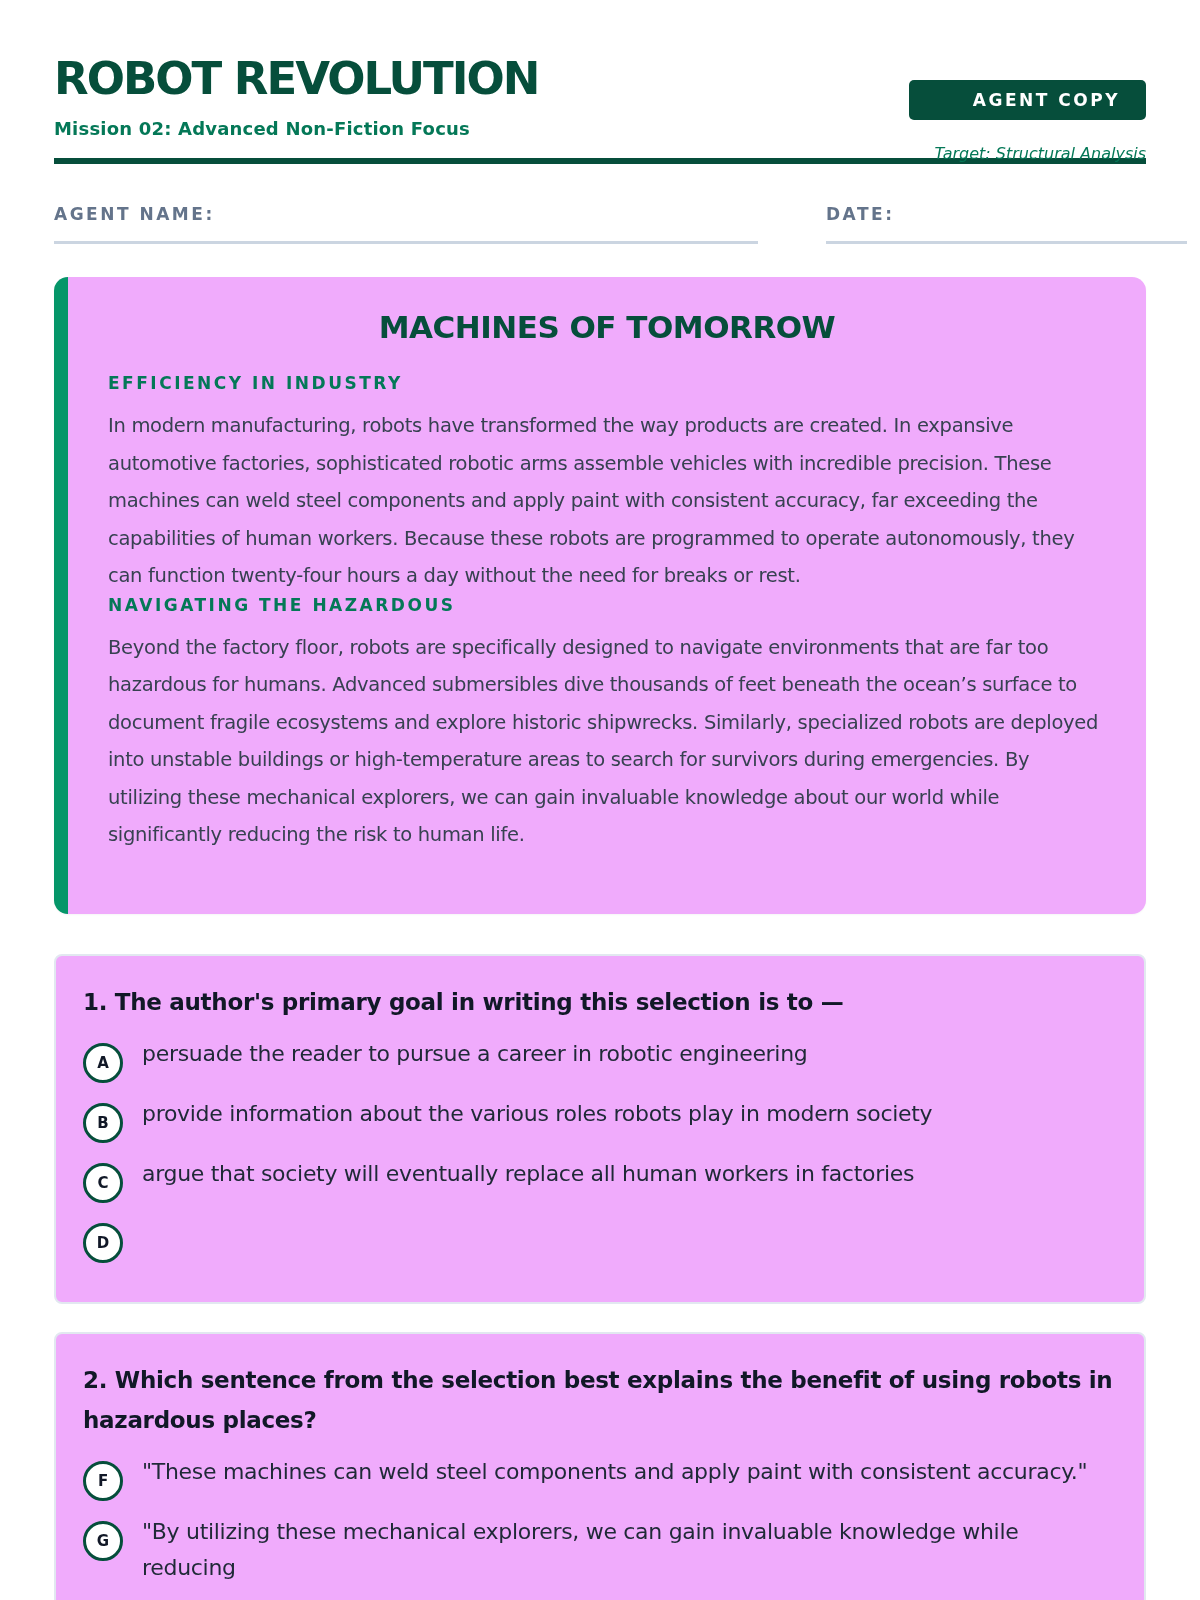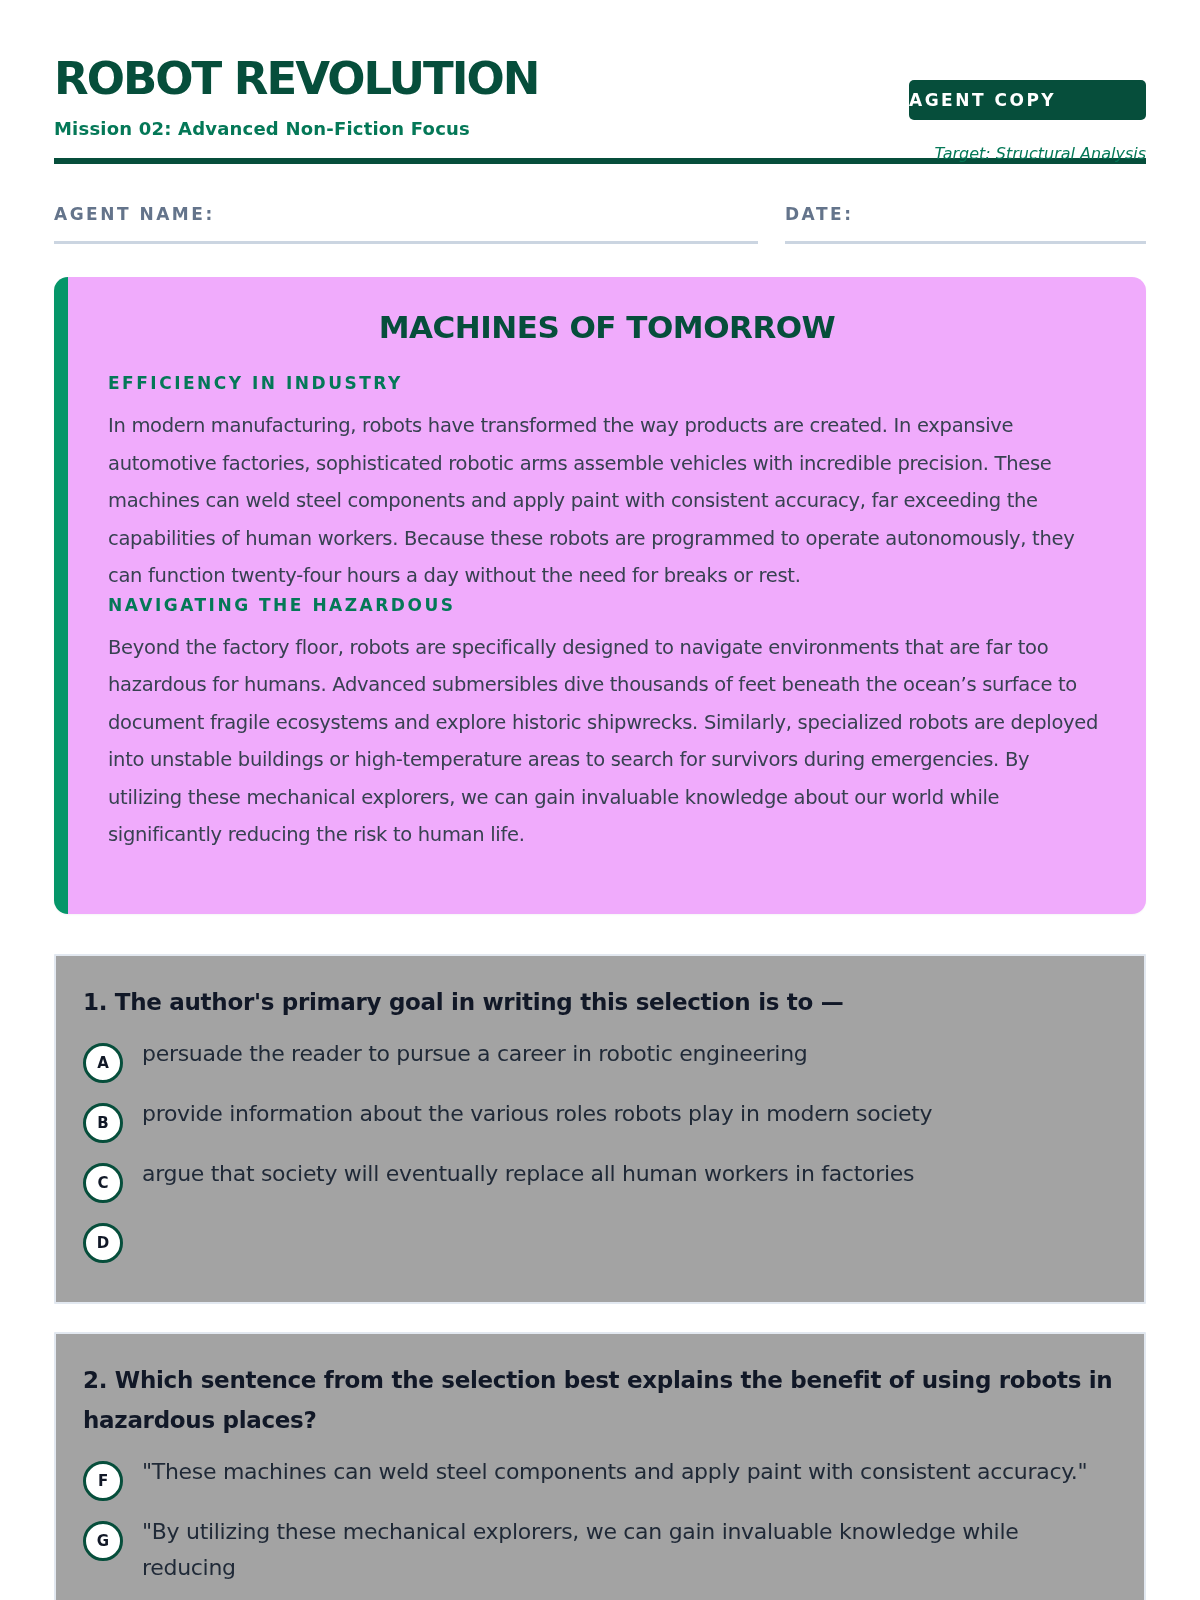--- a/index.html
+++ b/index.html
@@ -48,20 +48,21 @@
       right: 0;
       top: 80px;
       width: 237px;
       height: 40px;
       background: #064e3b;
       color: #ffffff;
       border-radius: 5px;
       font-weight: 700;
       font-size: 17px;
       letter-spacing: 2.5px;
+      text-align: right;
       padding-right: 26px;
       line-height: 40px;
     }
     .target {
       position: absolute;
       right: 0;
       top: 144px;
       font-style: italic;
       font-size: 16px;
       color: #047857;
@@ -72,21 +73,21 @@
       height: 80px;
       margin-top: 30px;
     }
     .field {
       position: absolute;
       top: 0;
       height: 50px;
       border-bottom: 3px solid #cbd5e1;
     }
     .field-name { left: 0; width: 704px; text-align: center; }
-    .field-date { left: 731px; width: 361px; }
+    .field-date { left: 772px; width: 361px; }
     .field-label {
       position: absolute;
       top: 10px;
       left: 0;
       font-size: 17px;
       font-weight: 700;
       letter-spacing: 2.5px;
       color: #64748b;
     }
     
@@ -119,23 +120,23 @@
       line-height: 37.5px;
       color: #374151;
       letter-spacing: -0.3px;
       margin-bottom: 32px;
     }
     .section-body:last-child { margin-bottom: 0; }
     
     .question {
       margin-top: 40px;
       border: 2px solid #e2e8f0;
-      border-radius: 1px;
+      border-radius: 8px;
       padding: 26px 27px 26px 27px;
-      background: #a3a3a3;
+      background: #f0abfc;
     }
     .question + .question { margin-top: 28px; }
     .q-stem {
       font-size: 23px;
       font-weight: 700;
       color: #111827;
       line-height: 40px;
       letter-spacing: -0.3px;
       margin-bottom: 14px;
     }

